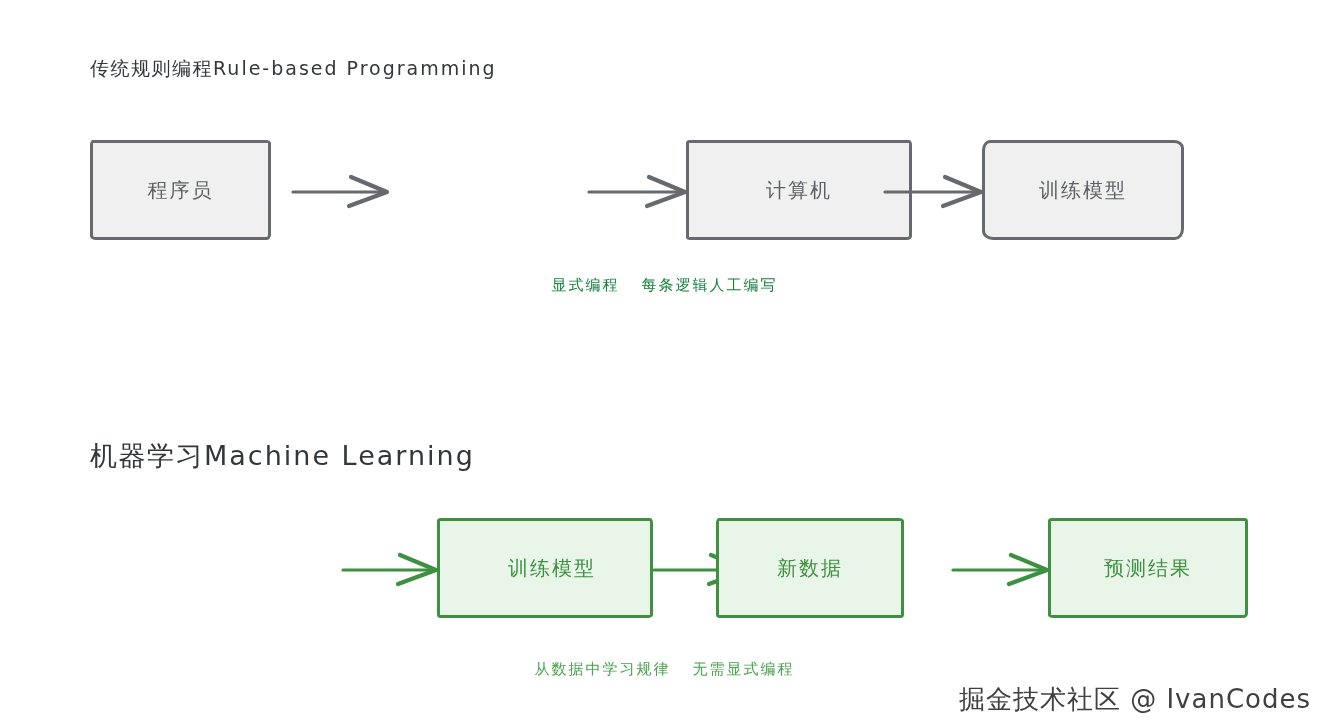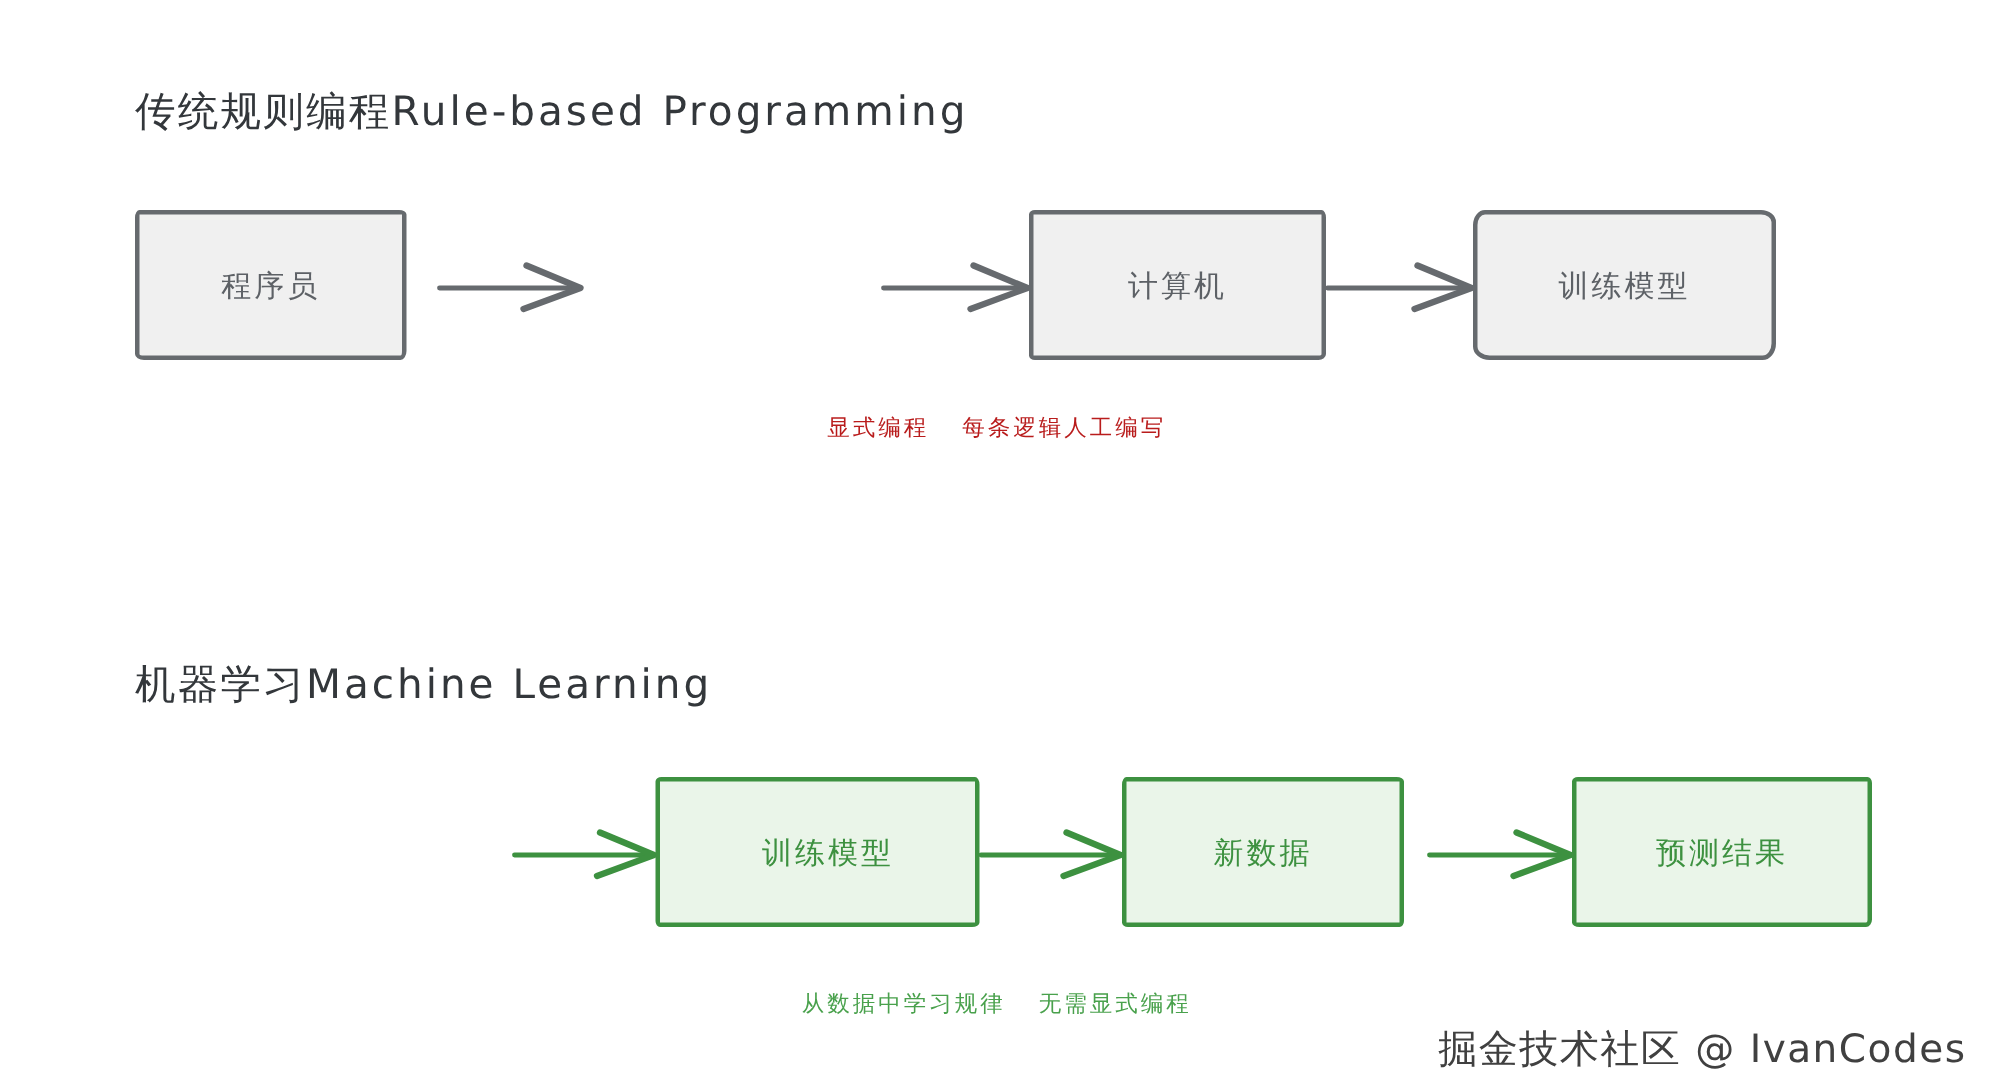--- a/index.html
+++ b/index.html
@@ -28,21 +28,21 @@
     position: absolute;
     font-family: "DejaVu Sans", "Liberation Sans", sans-serif;
     color: #33373b;
     white-space: nowrap;
     letter-spacing: 1.5px;
     font-weight: 400;
   }
   #title-rule {
     left: 90px;
     top: 56px;
-    font-size: 27px;
+    font-size: 19px;
   }
   #title-ml {
     left: 90px;
     top: 438px;
     font-size: 27px;
   }
   .title-latin {
     font-family: "DejaVu Sans", "Liberation Sans", sans-serif;
     letter-spacing: 2px;
     font-style: normal;
@@ -107,21 +107,21 @@
     position: absolute;
     font-size: 15px;
     letter-spacing: 2px;
     white-space: nowrap;
   }
   #caption-rule {
     top: 276px;
     left: 0;
     width: 1329px;
     text-align: center;
-    color: #b91c1c;
+    color: #15803d;
   }
   #caption-ml {
     top: 660px;
     left: 0;
     width: 1329px;
     text-align: center;
     color: #49a14c;
   }
   .caption .cap-part { display: inline-block; }
   .caption .cap-gap { display: inline-block; width: 22px; }
@@ -158,21 +158,21 @@
         </svg>
       </div>
 
     <div class="arrow" id="arrow-r-1" style="left: 588px; width: 98px;">
         <svg width="98" height="40" viewBox="0 0 98 40">
           <path d="M 1 20 L 91 20" fill="none" stroke="#666a6e" stroke-width="3.2" stroke-linecap="round"></path>
           <path d="M 61 5 L 97 20 L 59 34" fill="none" stroke="#666a6e" stroke-width="4.2" stroke-linecap="round" stroke-linejoin="round"></path>
         </svg>
       </div>
 
-    <div class="node gray r3" id="node-r-2" style="left: 686px; width: 198px;">
+    <div class="node gray r3" id="node-r-2" style="left: 686px; width: 226px;">
       <span>计算机</span>
     </div>
     <div class="arrow" id="arrow-r-2" style="left: 884px; width: 98px;">
         <svg width="98" height="40" viewBox="0 0 98 40">
           <path d="M 1 20 L 91 20" fill="none" stroke="#666a6e" stroke-width="3.2" stroke-linecap="round"></path>
           <path d="M 61 5 L 97 20 L 59 34" fill="none" stroke="#666a6e" stroke-width="4.2" stroke-linecap="round" stroke-linejoin="round"></path>
         </svg>
       </div>
 
     <div class="node gray r4" id="node-r-3" style="left: 982px; width: 202px;">
@@ -199,21 +199,21 @@
     <div class="node green r2" id="node-m-1" style="left: 437px; width: 216px;">
       <span>训练模型</span>
     </div>
     <div class="arrow" id="arrow-m-1" style="left: 653px; width: 95px;">
         <svg width="95" height="40" viewBox="0 0 95 40">
           <path d="M 1 20 L 88 20" fill="none" stroke="#3d9140" stroke-width="3.2" stroke-linecap="round"></path>
           <path d="M 58 5 L 94 20 L 56 34" fill="none" stroke="#3d9140" stroke-width="4.2" stroke-linecap="round" stroke-linejoin="round"></path>
         </svg>
       </div>
 
-    <div class="node green r3" id="node-m-2" style="left: 748px; width: 188px;">
+    <div class="node green r3" id="node-m-2" style="left: 716px; width: 188px;">
       <span>新数据</span>
     </div>
     <div class="arrow" id="arrow-m-2" style="left: 952px; width: 96px;">
         <svg width="96" height="40" viewBox="0 0 96 40">
           <path d="M 1 20 L 89 20" fill="none" stroke="#3d9140" stroke-width="3.2" stroke-linecap="round"></path>
           <path d="M 59 5 L 95 20 L 57 34" fill="none" stroke="#3d9140" stroke-width="4.2" stroke-linecap="round" stroke-linejoin="round"></path>
         </svg>
       </div>
 
     <div class="node green r4" id="node-m-3" style="left: 1048px; width: 200px;">

